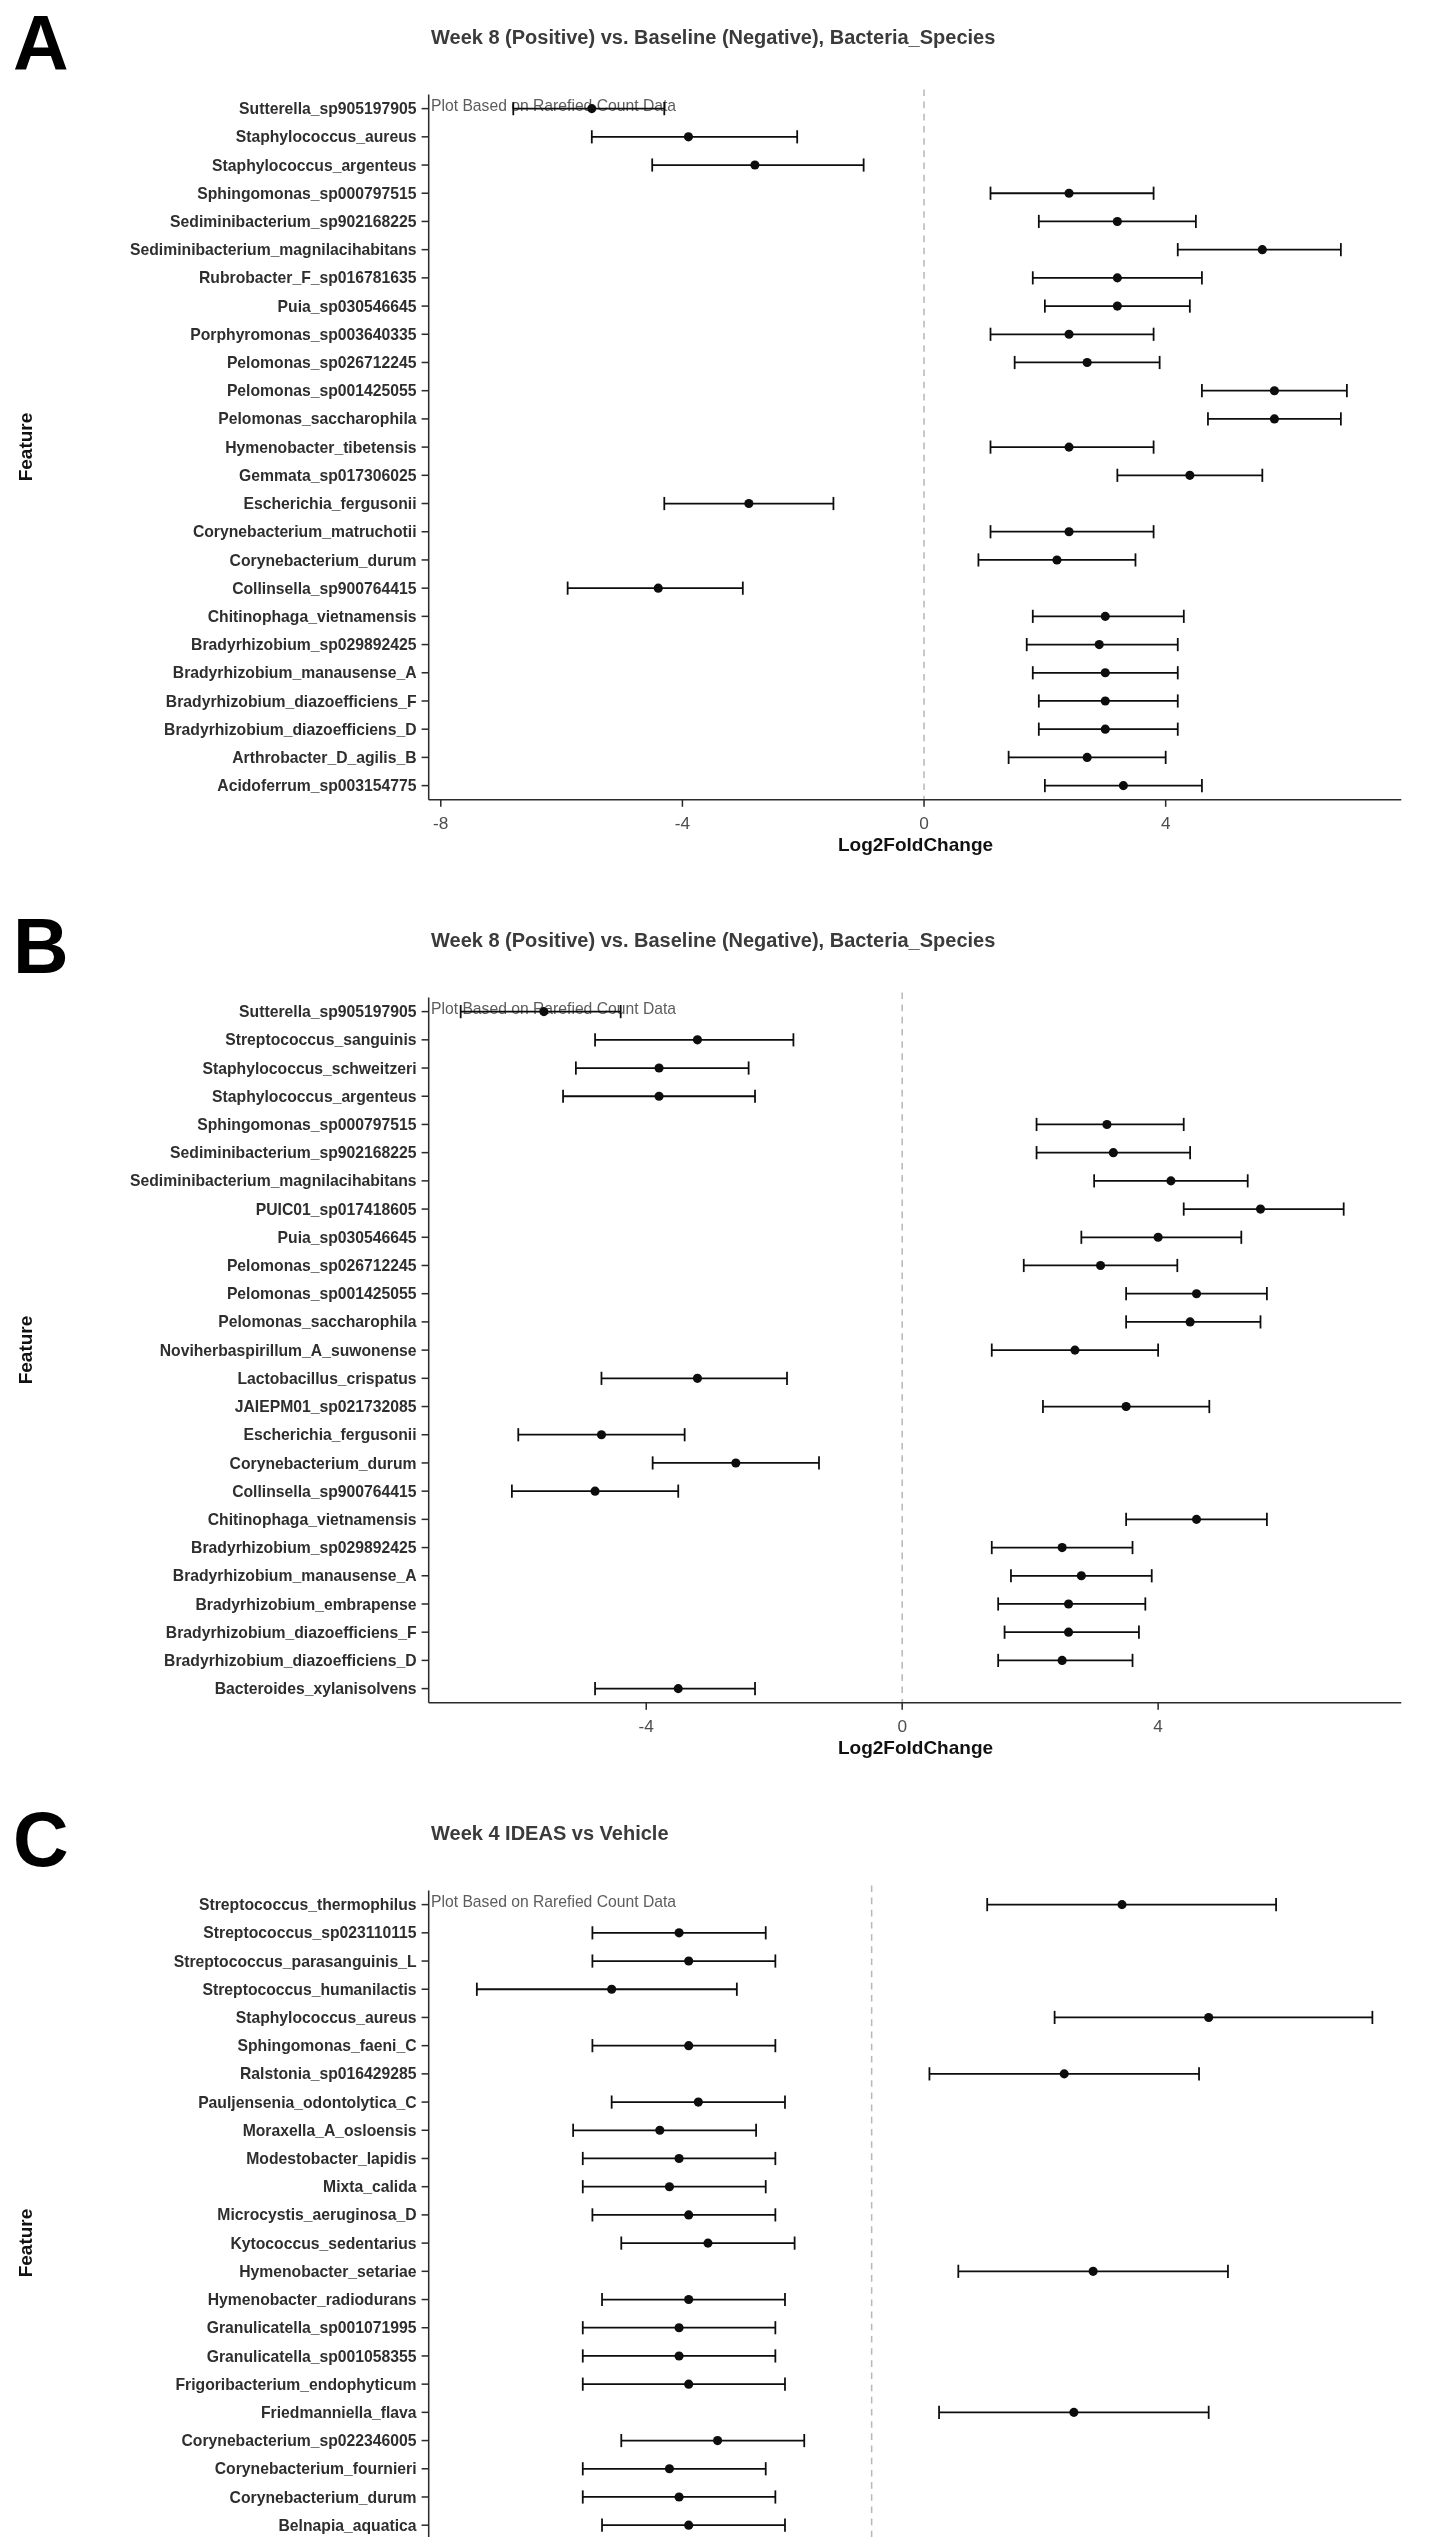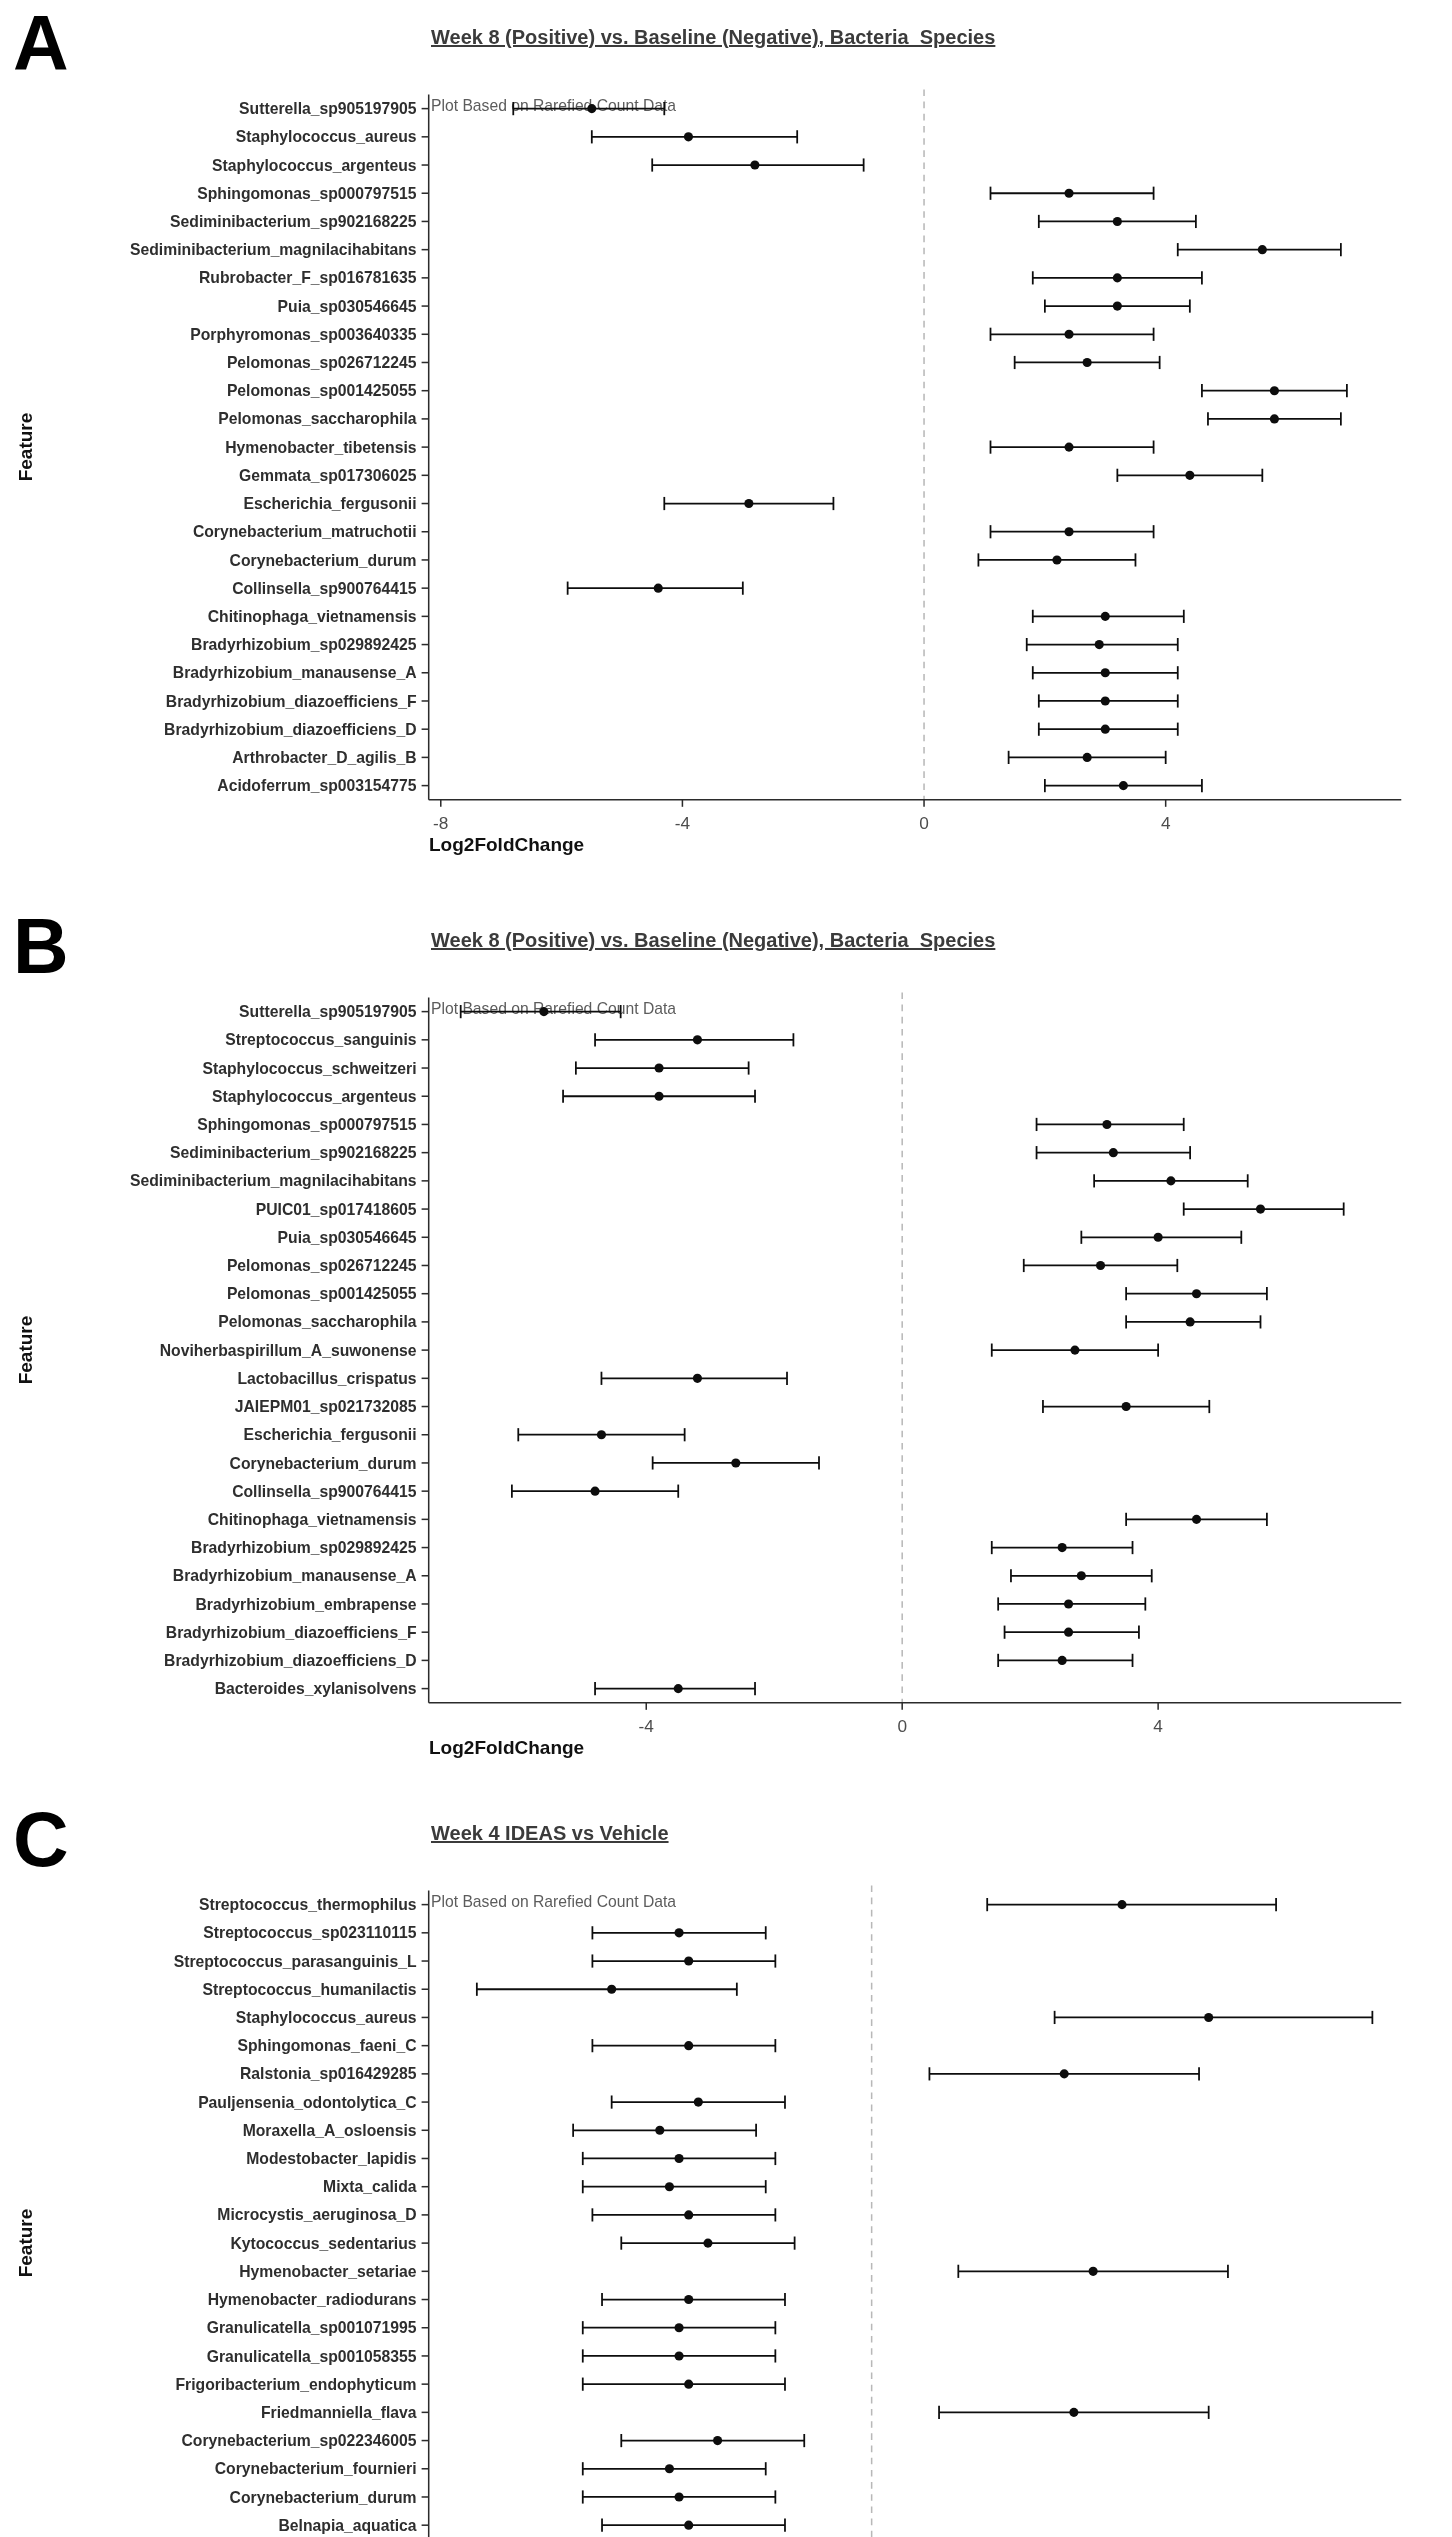--- a/index.html
+++ b/index.html
@@ -1,23 +1,23 @@
 <!DOCTYPE html>
 <html style="--title-color: #3b3b3b; --subtitle-color: #5c5c5c; --axis-title-color: #111111;font-size:8px"><head>
 <meta charset="utf-8">
 <style>
   * { margin:0; padding:0; box-sizing:border-box; }
   html,body { background:#ffffff; }
   body { font-family:"Liberation Sans", sans-serif; }
   .page { position:relative; width:1452px; height:2669px; background:#ffffff; overflow:hidden; }
   .panel { position:absolute; left:0; width:1452px; height:863px; }
   .panel-letter { position:absolute; left:13px; top:-7px; font-size:77px; font-weight:bold; color:#000000; line-height:1.1; letter-spacing:-1.5px; }
-  .chart-title { position:absolute; left:431px; top:18px; font-size:20px; font-weight:bold; color:var(--title-color,#3b3b3b); white-space:nowrap;text-decoration:underline; }
+  .chart-title { position:absolute; left:431px; top:18px; font-size:20px; font-weight:bold; color:var(--title-color,#3b3b3b); white-space:nowrap; }
   .chart-subtitle { position:absolute; left:431px; top:49px; font-size:15.7px; font-weight:normal; color:var(--subtitle-color,#5c5c5c); white-space:nowrap;margin-top:40px; }
-  .xlabel { position:absolute; left:429px; width:973px; top:826px; text-align:left; font-size:19px; font-weight:bold; color:var(--axis-title-color,#111111); }
+  .xlabel { position:absolute; left:429px; width:973px; top:826px; text-align:center; font-size:19px; font-weight:bold; color:var(--axis-title-color,#111111); }
   .ylabel { position:absolute; left:26px; top:439px; transform:translate(-50%,-50%) rotate(-90deg); font-size:19px; font-weight:bold; color:var(--axis-title-color,#111111); white-space:nowrap; }
   .chart-svg-holder { position:absolute; left:0; top:0; width:1452px; height:863px; }
   svg text { font-family:"Liberation Sans", sans-serif; }
 </style>
 </head>
 <body>
 
 <div class="page">
 
   <section class="panel" style="top:7.6px">

